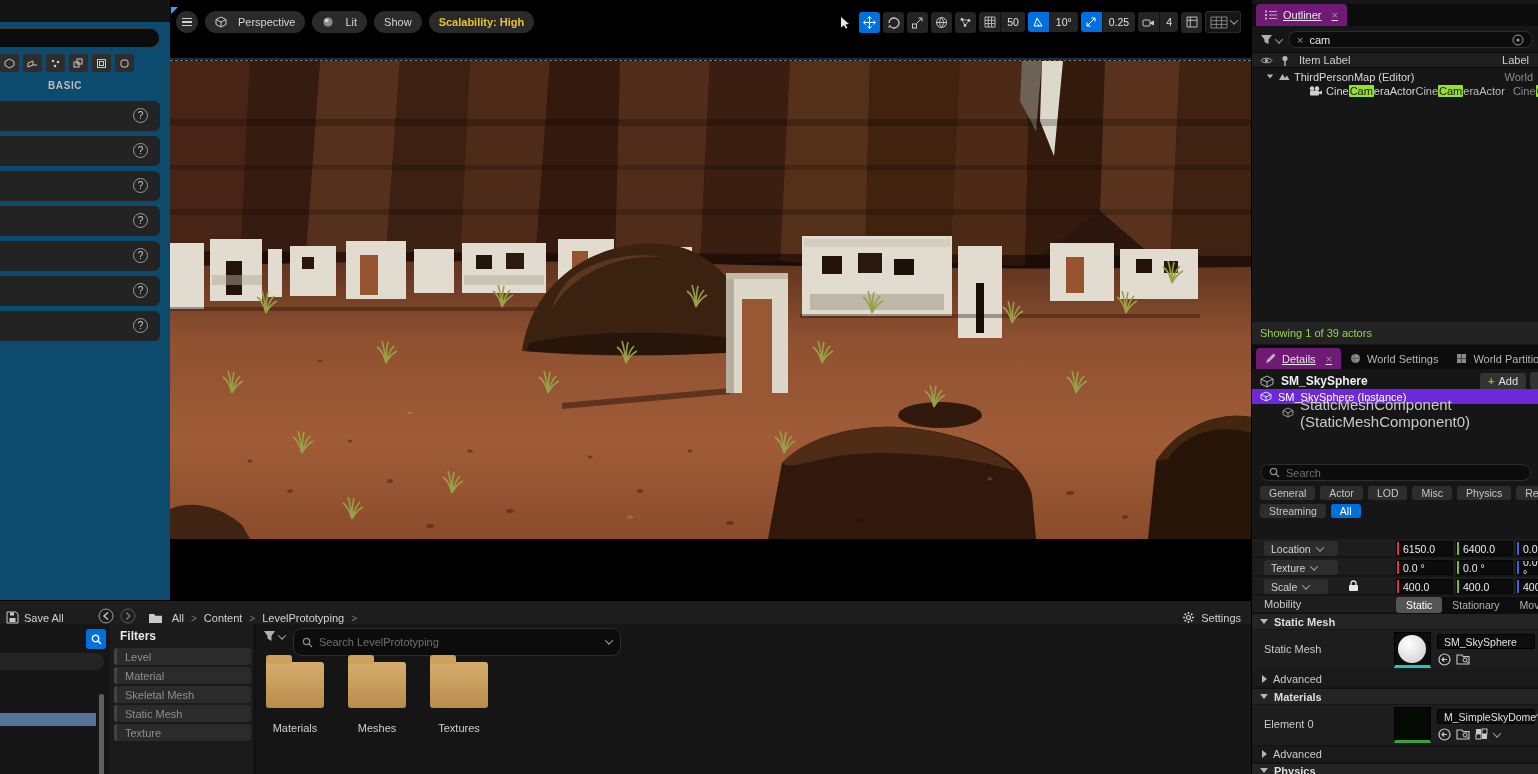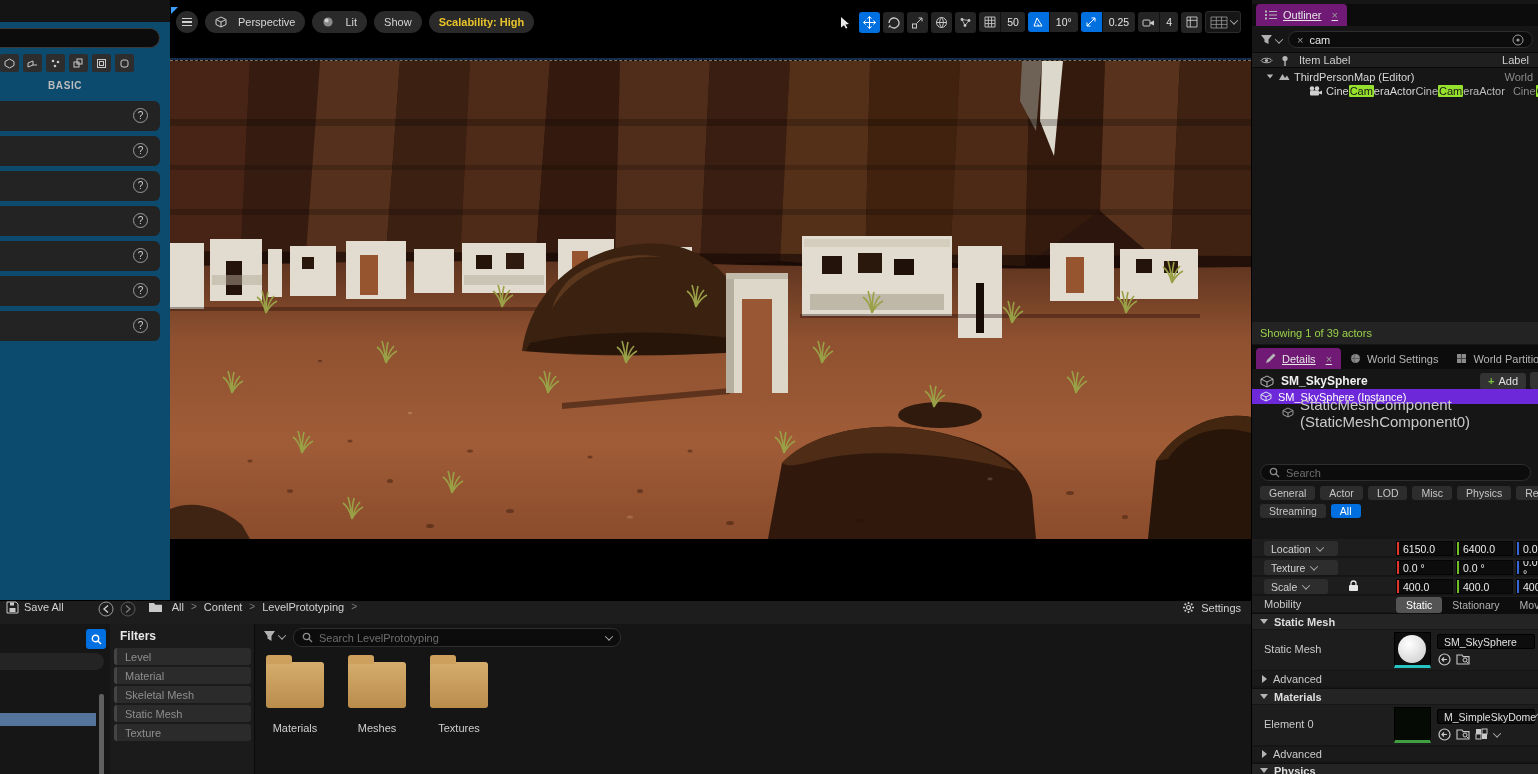--- a/index.html
+++ b/index.html
@@ -36,21 +36,21 @@
   .pa-top { left:0; top:0; width:170px; height:22px; background:#141414; }
   .pa-search { left:-10px; top:28px; width:170px; height:20px; background:#0c0c0c; border:1px solid #3a3a3a; border-radius:10px; }
   .pa-ico-row { left:0; top:54px; display:flex; gap:4px; }
   .pa-ico { width:19px; height:18px; background:#2d2d2d; border-radius:2px; display:flex; align-items:center; justify-content:center; color:#c9c9c9; }
   .pa-label { left:48px; top:80px; font-size:10px; font-weight:bold; letter-spacing:.6px; color:#bdbdbd; }
   .pa-item { left:-10px; width:170px; height:30px; background:#232323; border-radius:6px; }
   .help-circle { position:absolute; right:12px; top:7px; width:15px; height:15px; border:1.4px solid #9a9a9a; border-radius:50%;
                  color:#cfcfcf; font-size:10px; display:flex; align-items:center; justify-content:center; }
 
   
-  .cb-bar { left:0; top:600px; width:1251px; height:24px; background:#1d1d1d; border-top:1px solid #000; display:flex; align-items:flex-start; font-size:11px; color:#d2d2d2; }
+  .cb-bar { left:0; top:600px; width:1251px; height:24px; background:#1d1d1d; border-top:1px solid #000; display:flex; align-items:flex-end; font-size:11px; color:#d2d2d2; }
   .crumb-sep { color:#7f7f7f; margin:0 7px; font-size:10px; }
   .cb-left-panel { left:0; top:624px; width:110px; height:150px; background:#161616; }
   .blue-sq { left:86px; top:5px; width:20px; height:20px; background:#0070e0; border-radius:3px; display:flex; align-items:center; justify-content:center; color:#fff; }
   .cb-lp-bar { left:-8px; top:29px; width:112px; height:17px; background:#242424; border-radius:9px; }
   .cb-lp-row-sel { left:0; top:89px; width:96px; height:13px; background:#54749c; }
   .cb-lp-scroll { left:99px; top:70px; width:5px; height:104px; background:#5f5f5f; border-radius:2px; }
   .filters { left:110px; top:624px; width:145px; height:150px; background:#1b1b1b; border-right:1px solid #0a0a0a; }
   .filters-hdr { left:10px; top:5px; font-size:12px; font-weight:bold; color:#e6e6e6; }
   .filter-pill { left:4px; width:137px; height:17px; background:#2b2b2b; border-left:3px solid #444; border-radius:3px; font-size:11px; color:#8f8f8f; display:flex; align-items:center; padding-left:8px; }
   .assets { left:255px; top:624px; width:996px; height:150px; background:#151515; }
@@ -485,21 +485,21 @@
     <div class="abs filter-pill" style="top:100px">Texture</div>
   </div>
 
   <div class="abs assets">
     <span class="ico abs" style="left:8px; top:6px; color:#b0b0b0">
         <svg width="13" height="12">
           <path d="M1 1h11L8.5 6v5L4.5 8.6V6Z" fill="#b0b0b0"></path>
         </svg>
       </span>
     <span class="abs chev" style="left:24px; top:10px"></span>
-    <div class="abs search-box" style="left:38px; top:4px; width:328px; height:19px">
+    <div class="abs search-box" style="left:38px; top:4px; width:328px; height:28px">
       <span class="ico">
           <svg width="11" height="11">
             <circle cx="4.5" cy="4.5" r="3.2" fill="none" stroke="#8a8a8a" stroke-width="1.3"></circle>
             <path d="M7 7l3 3" stroke="#8a8a8a" stroke-width="1.3"></path>
           </svg>
         </span>
       <span style="flex:1">Search LevelPrototyping</span>
       <span class="chev"></span>
     </div>
     <div class="folder" style="left:8px; top:28px">

